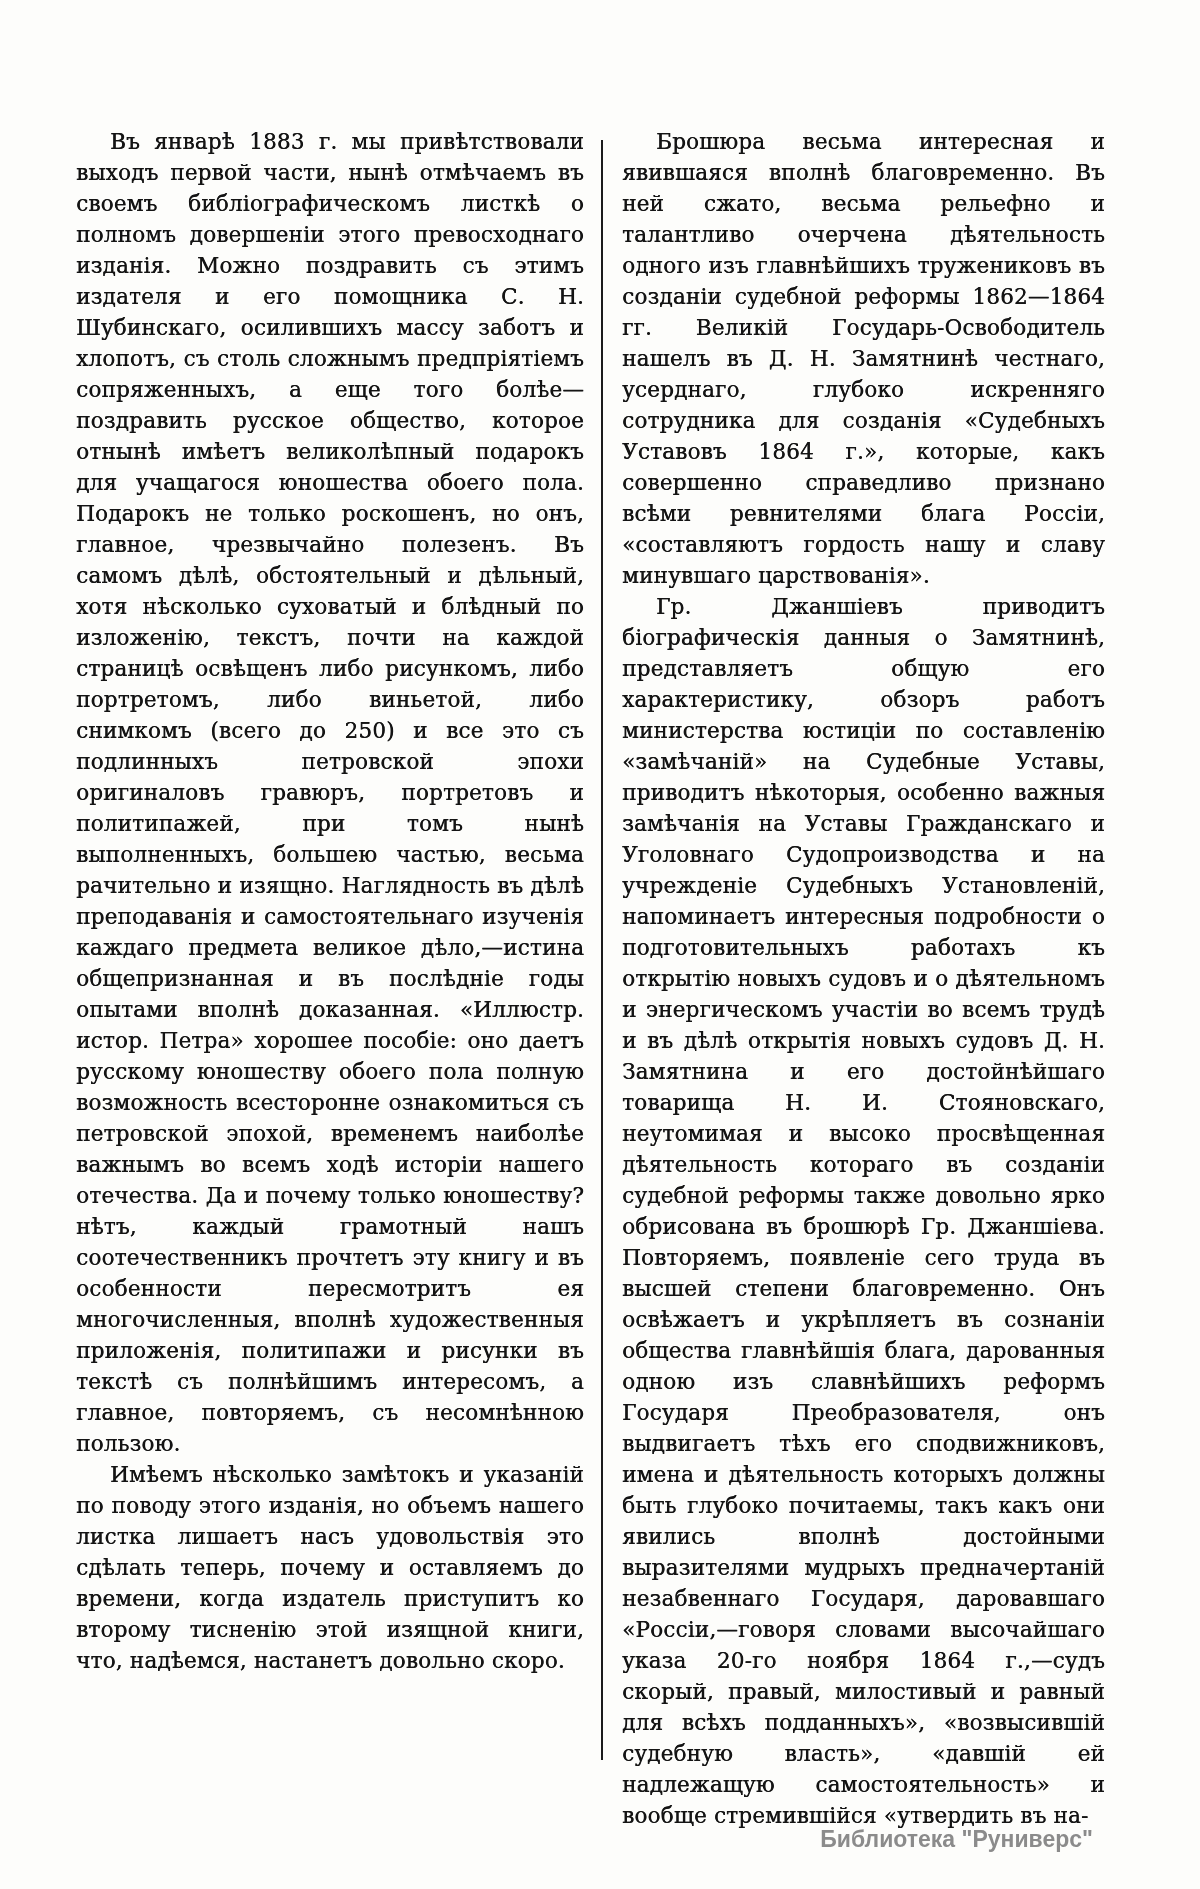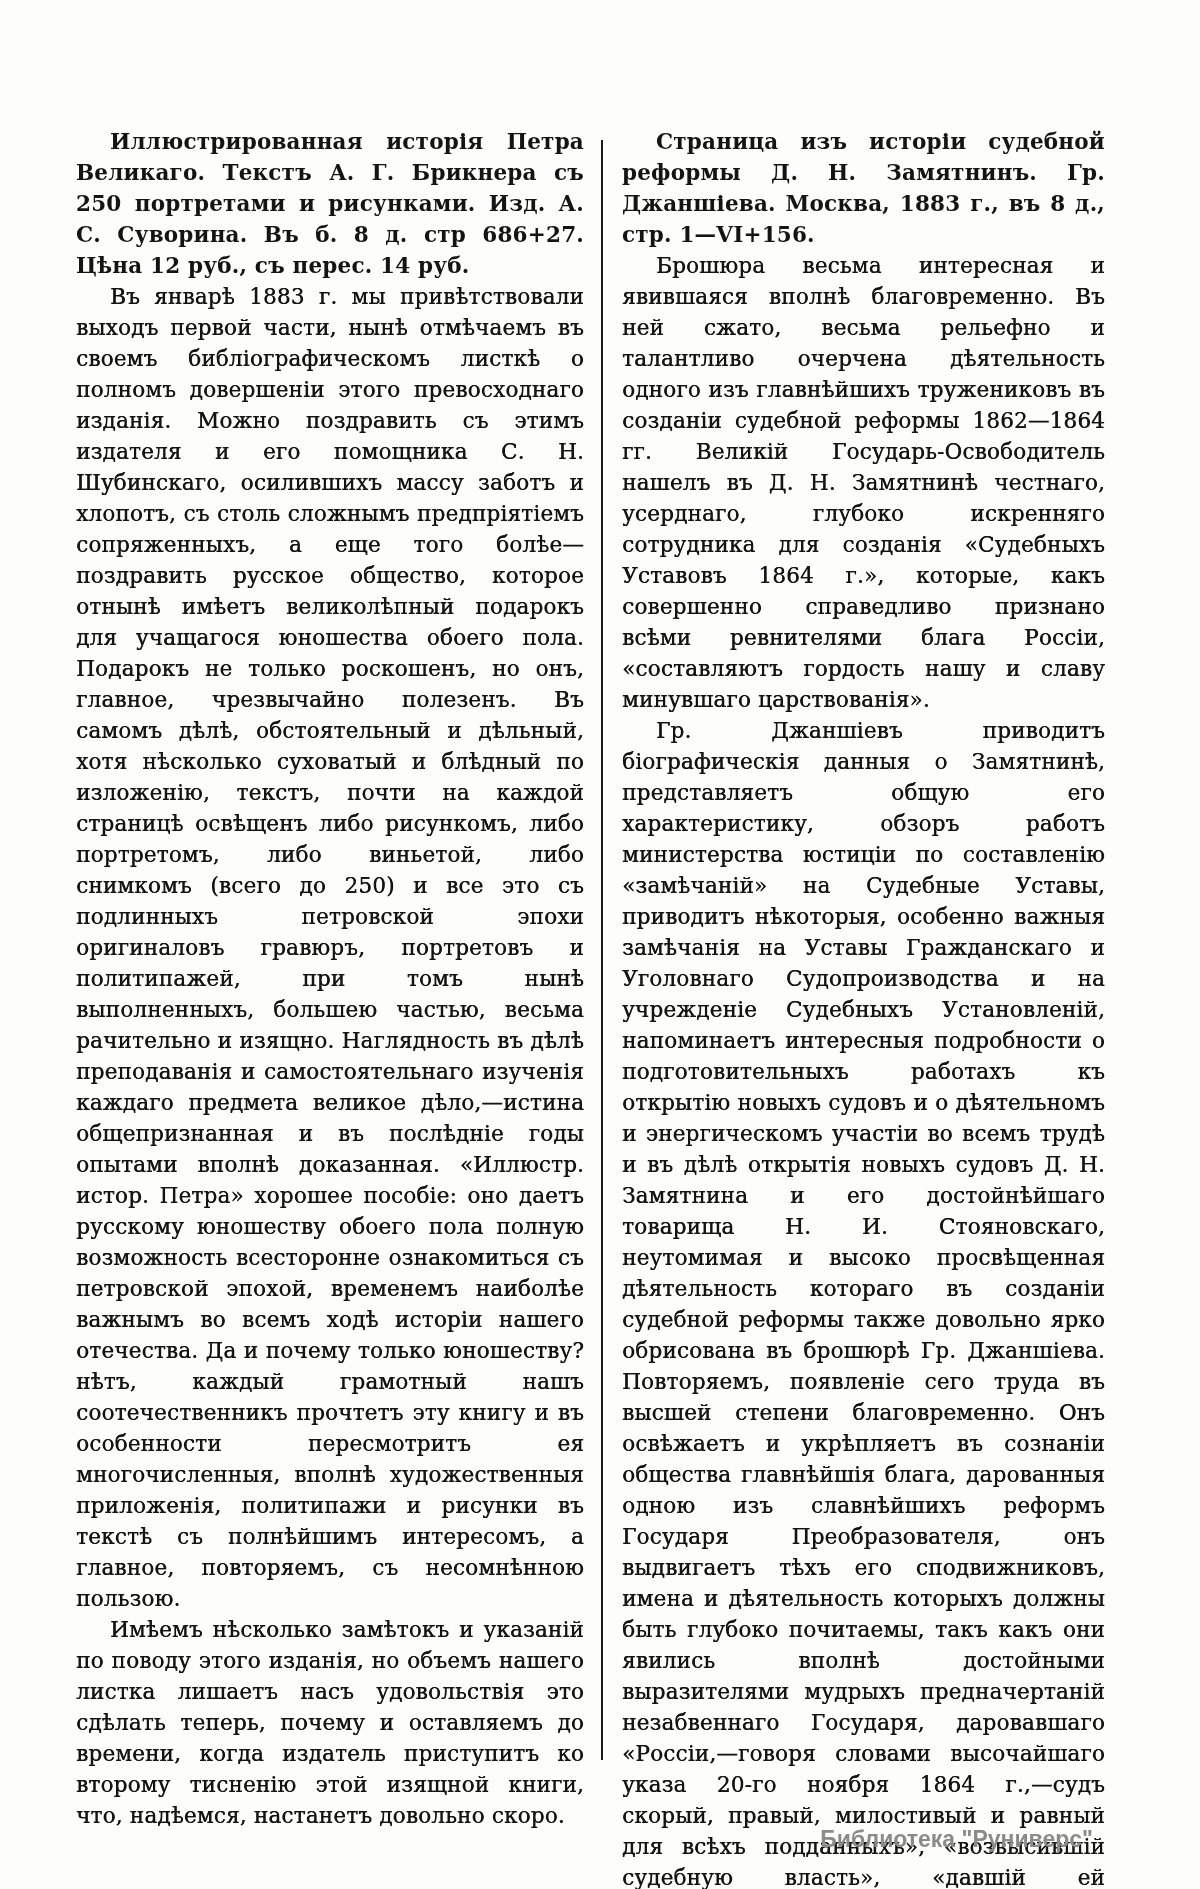--- a/index.html
+++ b/index.html
@@ -63,28 +63,26 @@
     color: var(--watermark, #8b8b8b);
     white-space: nowrap;
   }
 </style>
 </head>
 <body>
 
 <div class="page">
 
   <div class="col col-left">
-    <p class="entry">Иллюстрированная исторія Петра Великаго. Текстъ А. Г. Брикнера съ 250 портретами и рисунками. Изд. А. С. Суворина. Въ б. 8 д. стр 686+27. Цѣна 12 руб., съ перес. 14 руб.</p>
     <p>Въ январѣ 1883 г. мы привѣтствовали выходъ первой части, нынѣ отмѣчаемъ въ своемъ библіографическомъ листкѣ о полномъ довершеніи этого превосходнаго изданія. Можно поздравить съ этимъ издателя и его помощника С. Н. Шубинскаго, осилившихъ массу заботъ и хлопотъ, съ столь сложнымъ предпріятіемъ сопряженныхъ, а еще того болѣе—поздравить русское общество, которое отнынѣ имѣетъ великолѣпный подарокъ для учащагося юношества обоего пола. Подарокъ не только роскошенъ, но онъ, главное, чрезвычайно полезенъ. Въ самомъ дѣлѣ, обстоятельный и дѣльный, хотя нѣсколько суховатый и блѣдный по изложенію, текстъ, почти на каждой страницѣ освѣщенъ либо рисункомъ, либо портретомъ, либо виньетой, либо снимкомъ (всего до 250) и все это съ подлинныхъ петровской эпохи оригиналовъ гравюръ, портретовъ и политипажей, при томъ нынѣ выполненныхъ, большею частью, весьма рачительно и изящно. Наглядность въ дѣлѣ преподаванія и самостоятельнаго изученія каждаго предмета великое дѣло,—истина общепризнанная и въ послѣдніе годы опытами вполнѣ доказанная. «Иллюстр. истор. Петра» хорошее пособіе: оно даетъ русскому юношеству обоего пола полную возможность всесторонне ознакомиться съ петровской эпохой, временемъ наиболѣе важнымъ во всемъ ходѣ исторіи нашего отечества. Да и почему только юношеству? нѣтъ, каждый грамотный нашъ соотечественникъ прочтетъ эту книгу и въ особенности пересмотритъ ея многочисленныя, вполнѣ художественныя приложенія, политипажи и рисунки въ текстѣ съ полнѣйшимъ интересомъ, а главное, повторяемъ, съ несомнѣнною пользою.</p>
     <p>Имѣемъ нѣсколько замѣтокъ и указаній по поводу этого изданія, но объемъ нашего листка лишаетъ насъ удовольствія это сдѣлать теперь, почему и оставляемъ до времени, когда издатель приступитъ ко второму тисненію этой изящной книги, что, надѣемся, настанетъ довольно скоро.</p>
   </div>
 
   <div class="divider"></div>
 
   <div class="col col-right">
-    <p class="entry">Страница изъ исторіи судебной реформы Д. Н. Замятнинъ. Гр. Джаншіева. Москва, 1883 г., въ 8 д., стр. 1—VI+156.</p>
     <p>Брошюра весьма интересная и явившаяся вполнѣ благовременно. Въ ней сжато, весьма рельефно и талантливо очерчена дѣятельность одного изъ главнѣйшихъ тружениковъ въ созданіи судебной реформы 1862—1864 гг. Великій Государь-Освободитель нашелъ въ Д. Н. Замятнинѣ честнаго, усерднаго, глубоко искренняго сотрудника для созданія «Судебныхъ Уставовъ 1864 г.», которые, какъ совершенно справедливо признано всѣми ревнителями блага Россіи, «составляютъ гордость нашу и славу минувшаго царствованія».</p>
     <p>Гр. Джаншіевъ приводитъ біографическія данныя о Замятнинѣ, представляетъ общую его характеристику, обзоръ работъ министерства юстиціи по составленію «замѣчаній» на Судебные Уставы, приводитъ нѣкоторыя, особенно важныя замѣчанія на Уставы Гражданскаго и Уголовнаго Судопроизводства и на учрежденіе Судебныхъ Установленій, напоминаетъ интересныя подробности о подготовительныхъ работахъ къ открытію новыхъ судовъ и о дѣятельномъ и энергическомъ участіи во всемъ трудѣ и въ дѣлѣ открытія новыхъ судовъ Д. Н. Замятнина и его достойнѣйшаго товарища Н. И. Стояновскаго, неутомимая и высоко просвѣщенная дѣятельность котораго въ созданіи судебной реформы также довольно ярко обрисована въ брошюрѣ Гр. Джаншіева. Повторяемъ, появленіе сего труда въ высшей степени благовременно. Онъ освѣжаетъ и укрѣпляетъ въ сознаніи общества главнѣйшія блага, дарованныя одною изъ славнѣйшихъ реформъ Государя Преобразователя, онъ выдвигаетъ тѣхъ его сподвижниковъ, имена и дѣятельность которыхъ должны быть глубоко почитаемы, такъ какъ они явились вполнѣ достойными выразителями мудрыхъ предначертаній незабвеннаго Государя, даровавшаго «Россіи,—говоря словами высочайшаго указа 20-го ноября 1864 г.,—судъ скорый, правый, милостивый и равный для всѣхъ подданныхъ», «возвысившій судебную власть», «давшій ей надлежащую самостоятельность» и вообще стремившійся «утвердить въ на-</p>
   </div>
 
   <div class="watermark">Библиотека "Руниверс"</div>
 
 </div>
 
 </body></html>

